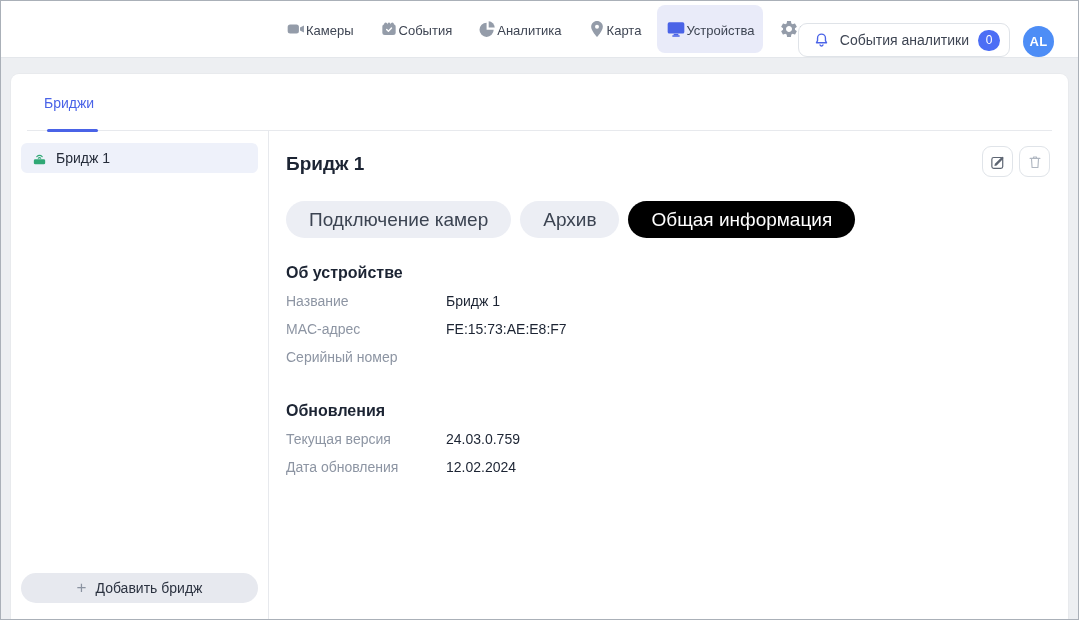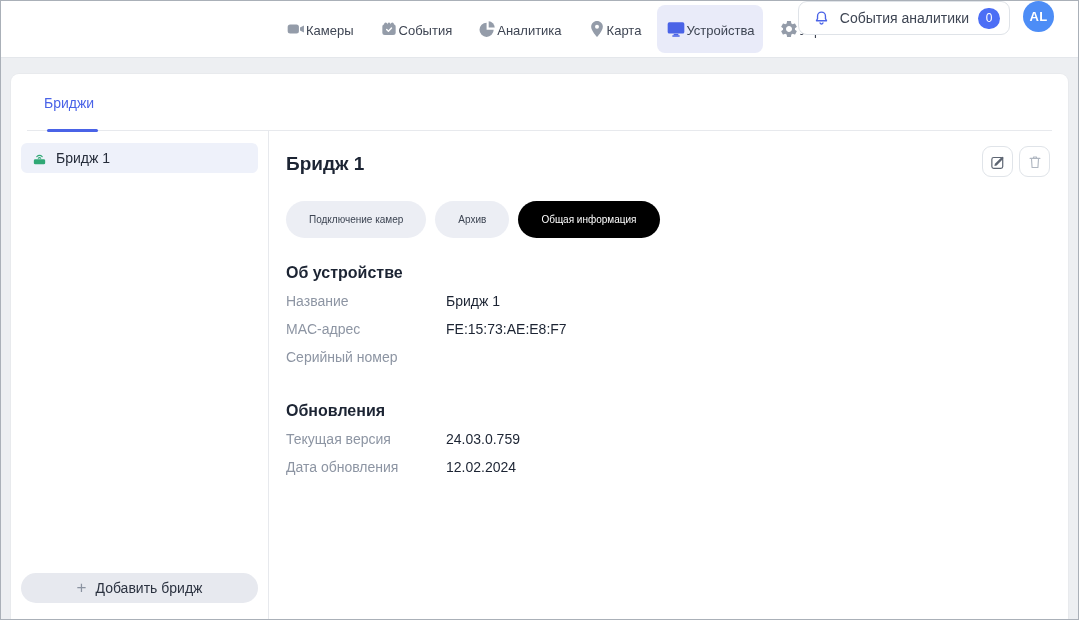--- a/index.html
+++ b/index.html
@@ -30,21 +30,21 @@
   }
   .nav-item {
     display: flex; flex-direction: row; align-items: center; justify-content: center;
     height: 48px; padding: 3px 9px; border-radius: 8px; cursor: pointer;
   }
   .nav-item.active { background: #e9ebf9; }
   .nav-item .nav-icon { width: 20px; height: 20px; display: block; }
   .nav-label { font-size: 13px; color: #3e4553; margin-top: 3px; white-space: nowrap; }
   .topbar-right {
     position: absolute; right: 24px; top: 0; height: 100%;
-    display: flex; align-items: flex-start; gap: 13px;
+    display: flex; align-items: flex-end; gap: 13px;
   }
   .events-btn {
     height: 34px; background: #fff;
     border: 1px solid #dfe3e8; border-radius: 9px;
     display: flex; align-items: center; gap: 9px;
     padding: 0 9px 0 13px;
     font-family: inherit; font-size: 14px; color: #3e4553; cursor: pointer;
   }
   .badge {
     background: #4c6ef5; color: #fff;
@@ -109,21 +109,21 @@
   .actions { display: flex; gap: 6px; margin-top: -5px; }
   .icon-btn {
     width: 31px; height: 31px;
     border: 1px solid #e0e4e9; border-radius: 9px; background: #fff;
     display: flex; align-items: center; justify-content: center;
     padding: 0; cursor: pointer;
   }
   .chips { display: flex; gap: 9px; margin-top: 24px; }
   .chip {
     height: 37px; border-radius: 19px; background: #eceef4;
-    color: #3c4452; font-size: 10px;
+    color: #3c4452; font-size: 19px;
     display: flex; align-items: center; padding: 0 23px;
     cursor: pointer; white-space: nowrap;
   }
   .chip.selected { background: #000000; color: #ffffff; }
   .section-heading { font-size: 16px; font-weight: 700; color: #1c2433; margin: 26px 0 0; }
   .section-heading.second { margin-top: 36px; }
   .info-row { display: flex; margin-top: 11px; font-size: 14px; line-height: 17px; }
   .row-label { width: 160px; flex: 0 0 160px; color: #8d95a3; }
   .row-value { color: #1c2433; }
 </style>

